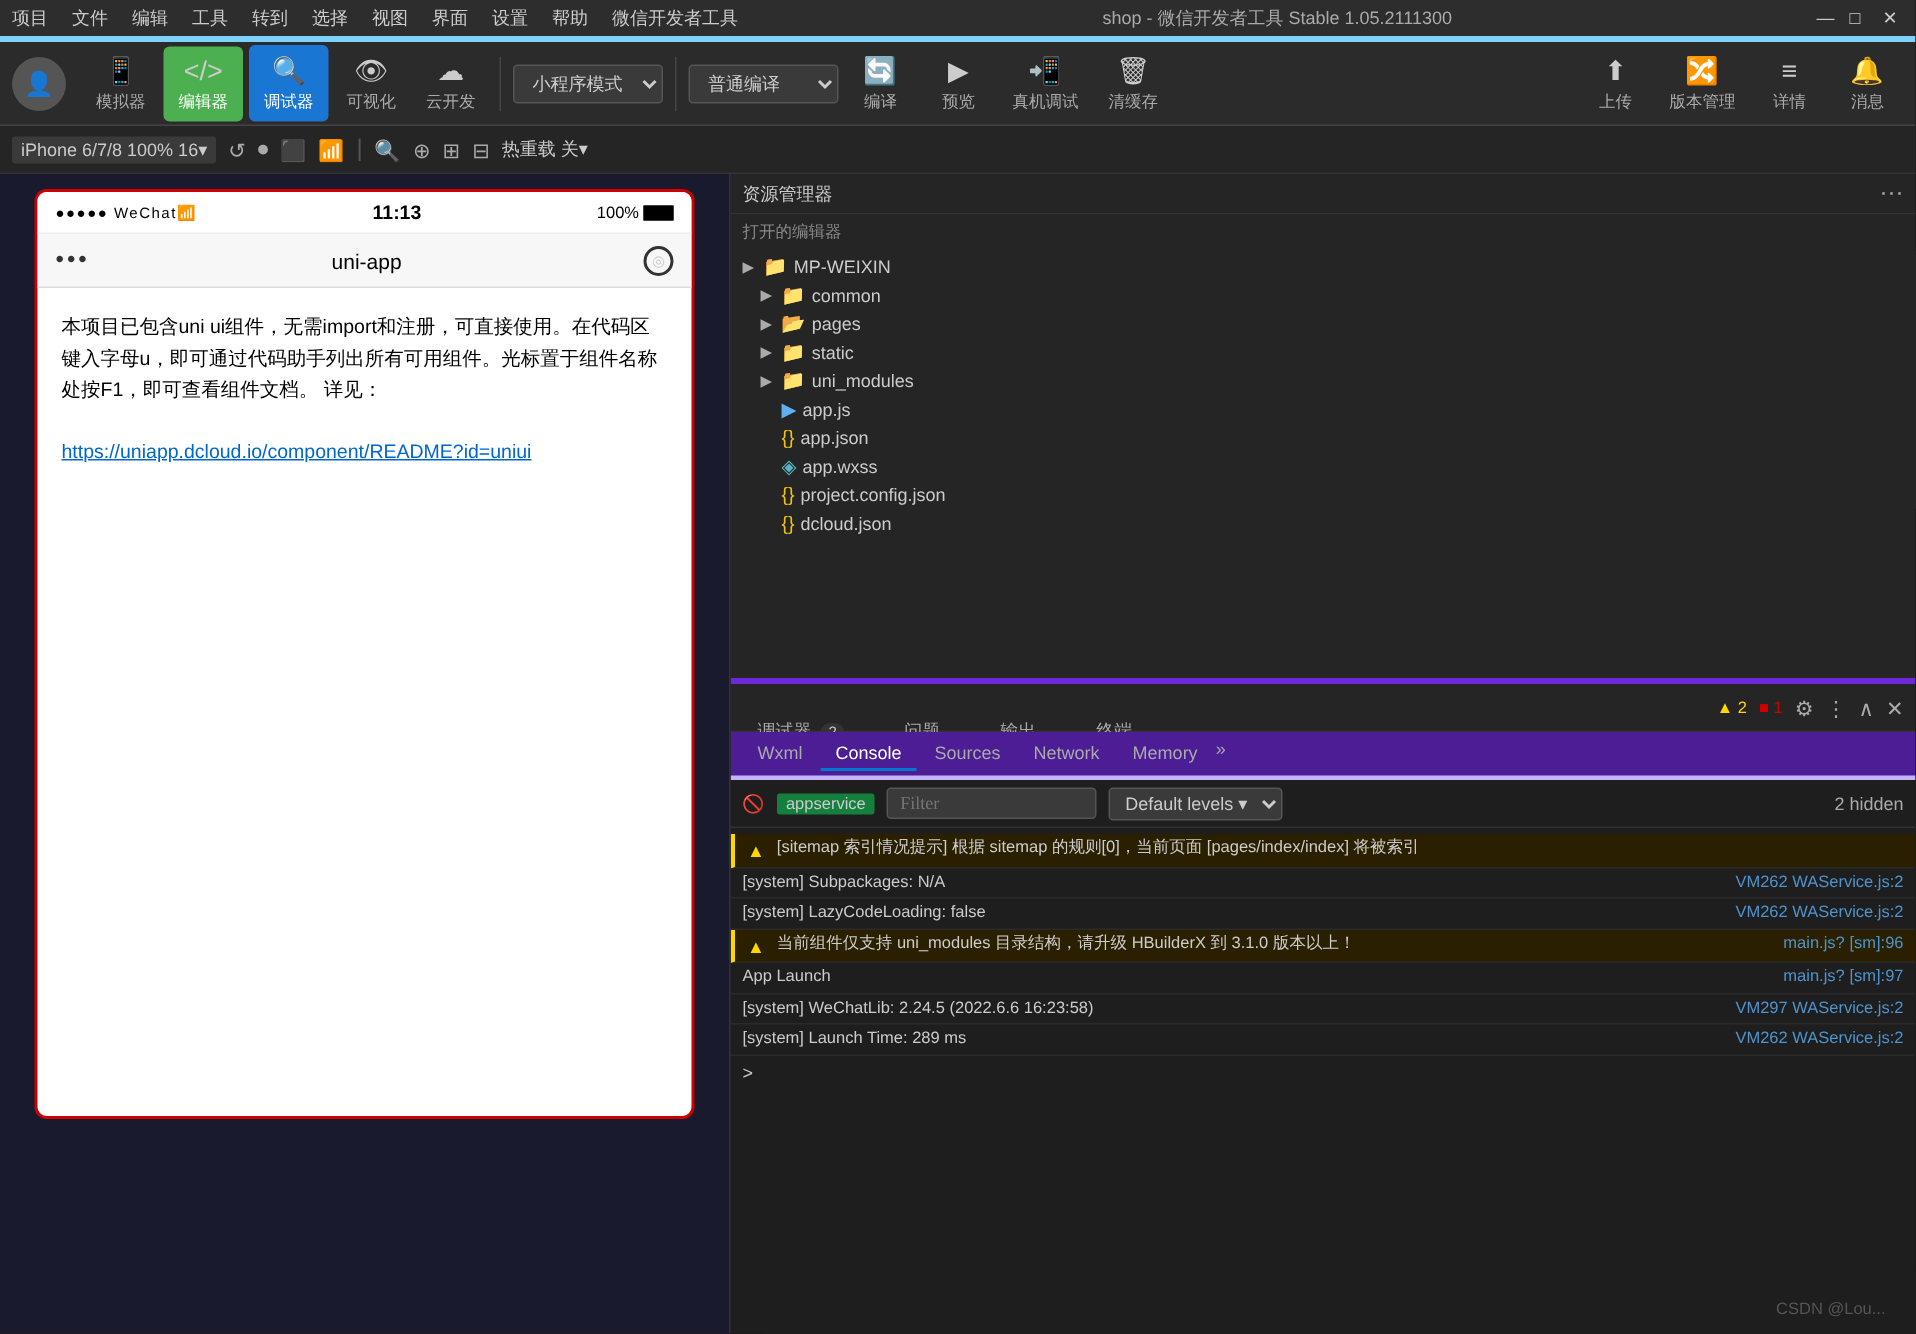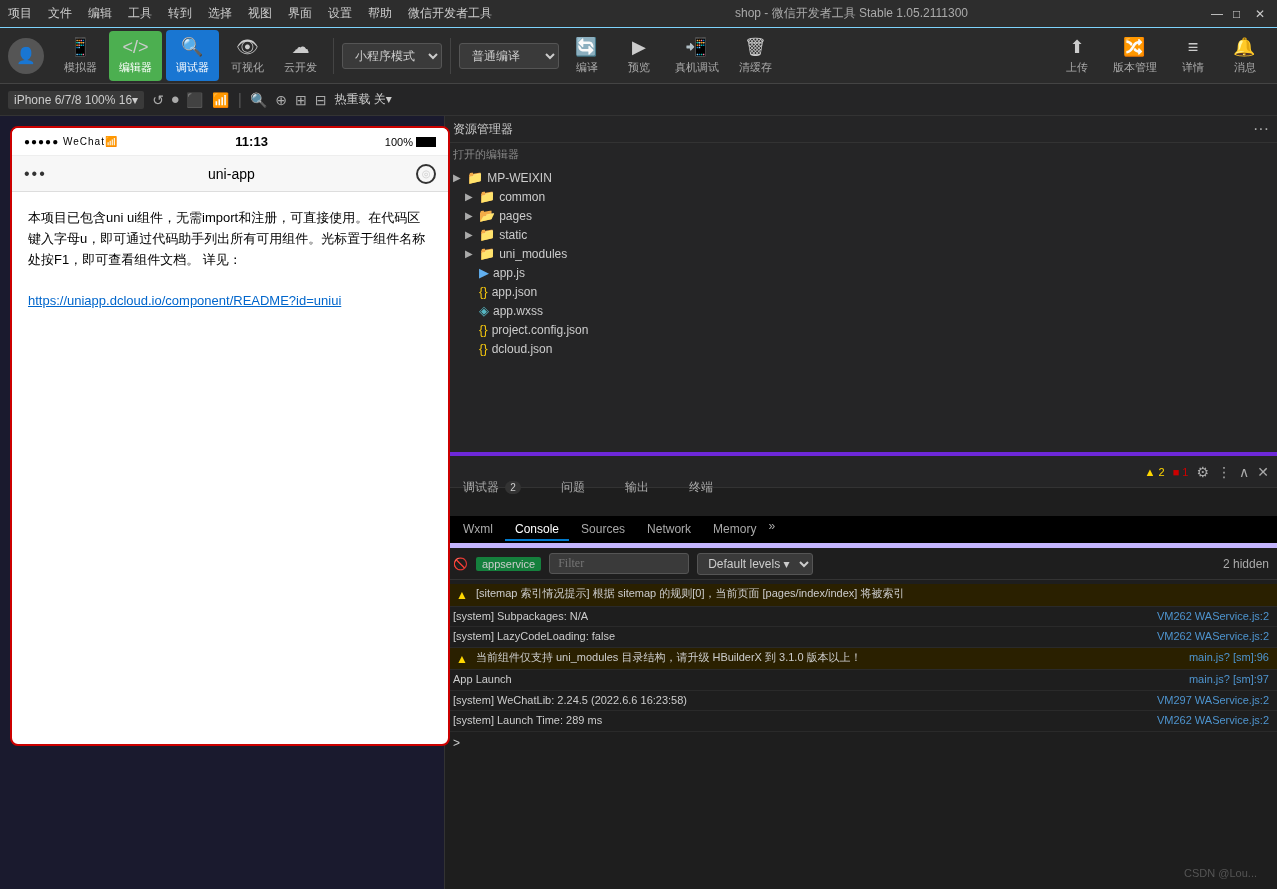--- a/index.html
+++ b/index.html
@@ -13,21 +13,21 @@
       font-size: 12px;
     }
 
     
     .menu-bar {
       height: 28px;
       background: #2d2d2d;
       display: flex;
       align-items: center;
       padding: 0 8px;
-      border-bottom: 1px solid #7dd3fc;
+      border-bottom: 4px solid #7dd3fc;
       gap: 16px;
     }
     .menu-bar span {
       color: #ccc;
       font-size: 12px;
       cursor: pointer;
     }
     .menu-bar .title-center {
       flex: 1;
       text-align: center;
@@ -170,24 +170,25 @@
     }
 
     
     .main-content {
       display: flex;
       height: calc(889px - 28px - 56px - 32px);
     }
 
     
     .left-panel {
-      width: 445px;
+      width: 487px;
       background: #1a1a2e;
       display: flex;
       flex-direction: column;
+      align-items: center;
       padding: 10px;
       border-right: 1px solid #333;
       position: relative;
     }
 
     
     .phone-frame {
       width: 440px;
       height: 620px;
       border: 2px solid #cc0000;
@@ -359,25 +360,24 @@
       color: #ccc;
       border-radius: 10px;
       padding: 1px 5px;
       font-size: 10px;
       margin-left: 3px;
     }
     .debugger-toolbar {
       display: flex;
       align-items: center;
       padding: 4px 8px;
-      background: #000000;
-      border-bottom: 5px solid #c4b5fd;
+      background: #4c1d95;
+      border-bottom: 3px solid #c4b5fd;
       gap: 8px;
       height: 32px;
-      margin-top: 28px;
     }
     .devtools-tabs {
       display: flex;
       gap: 2px;
     }
     .devtool-tab {
       padding: 3px 10px;
       color: #aaa;
       font-size: 12px;
       cursor: pointer;

